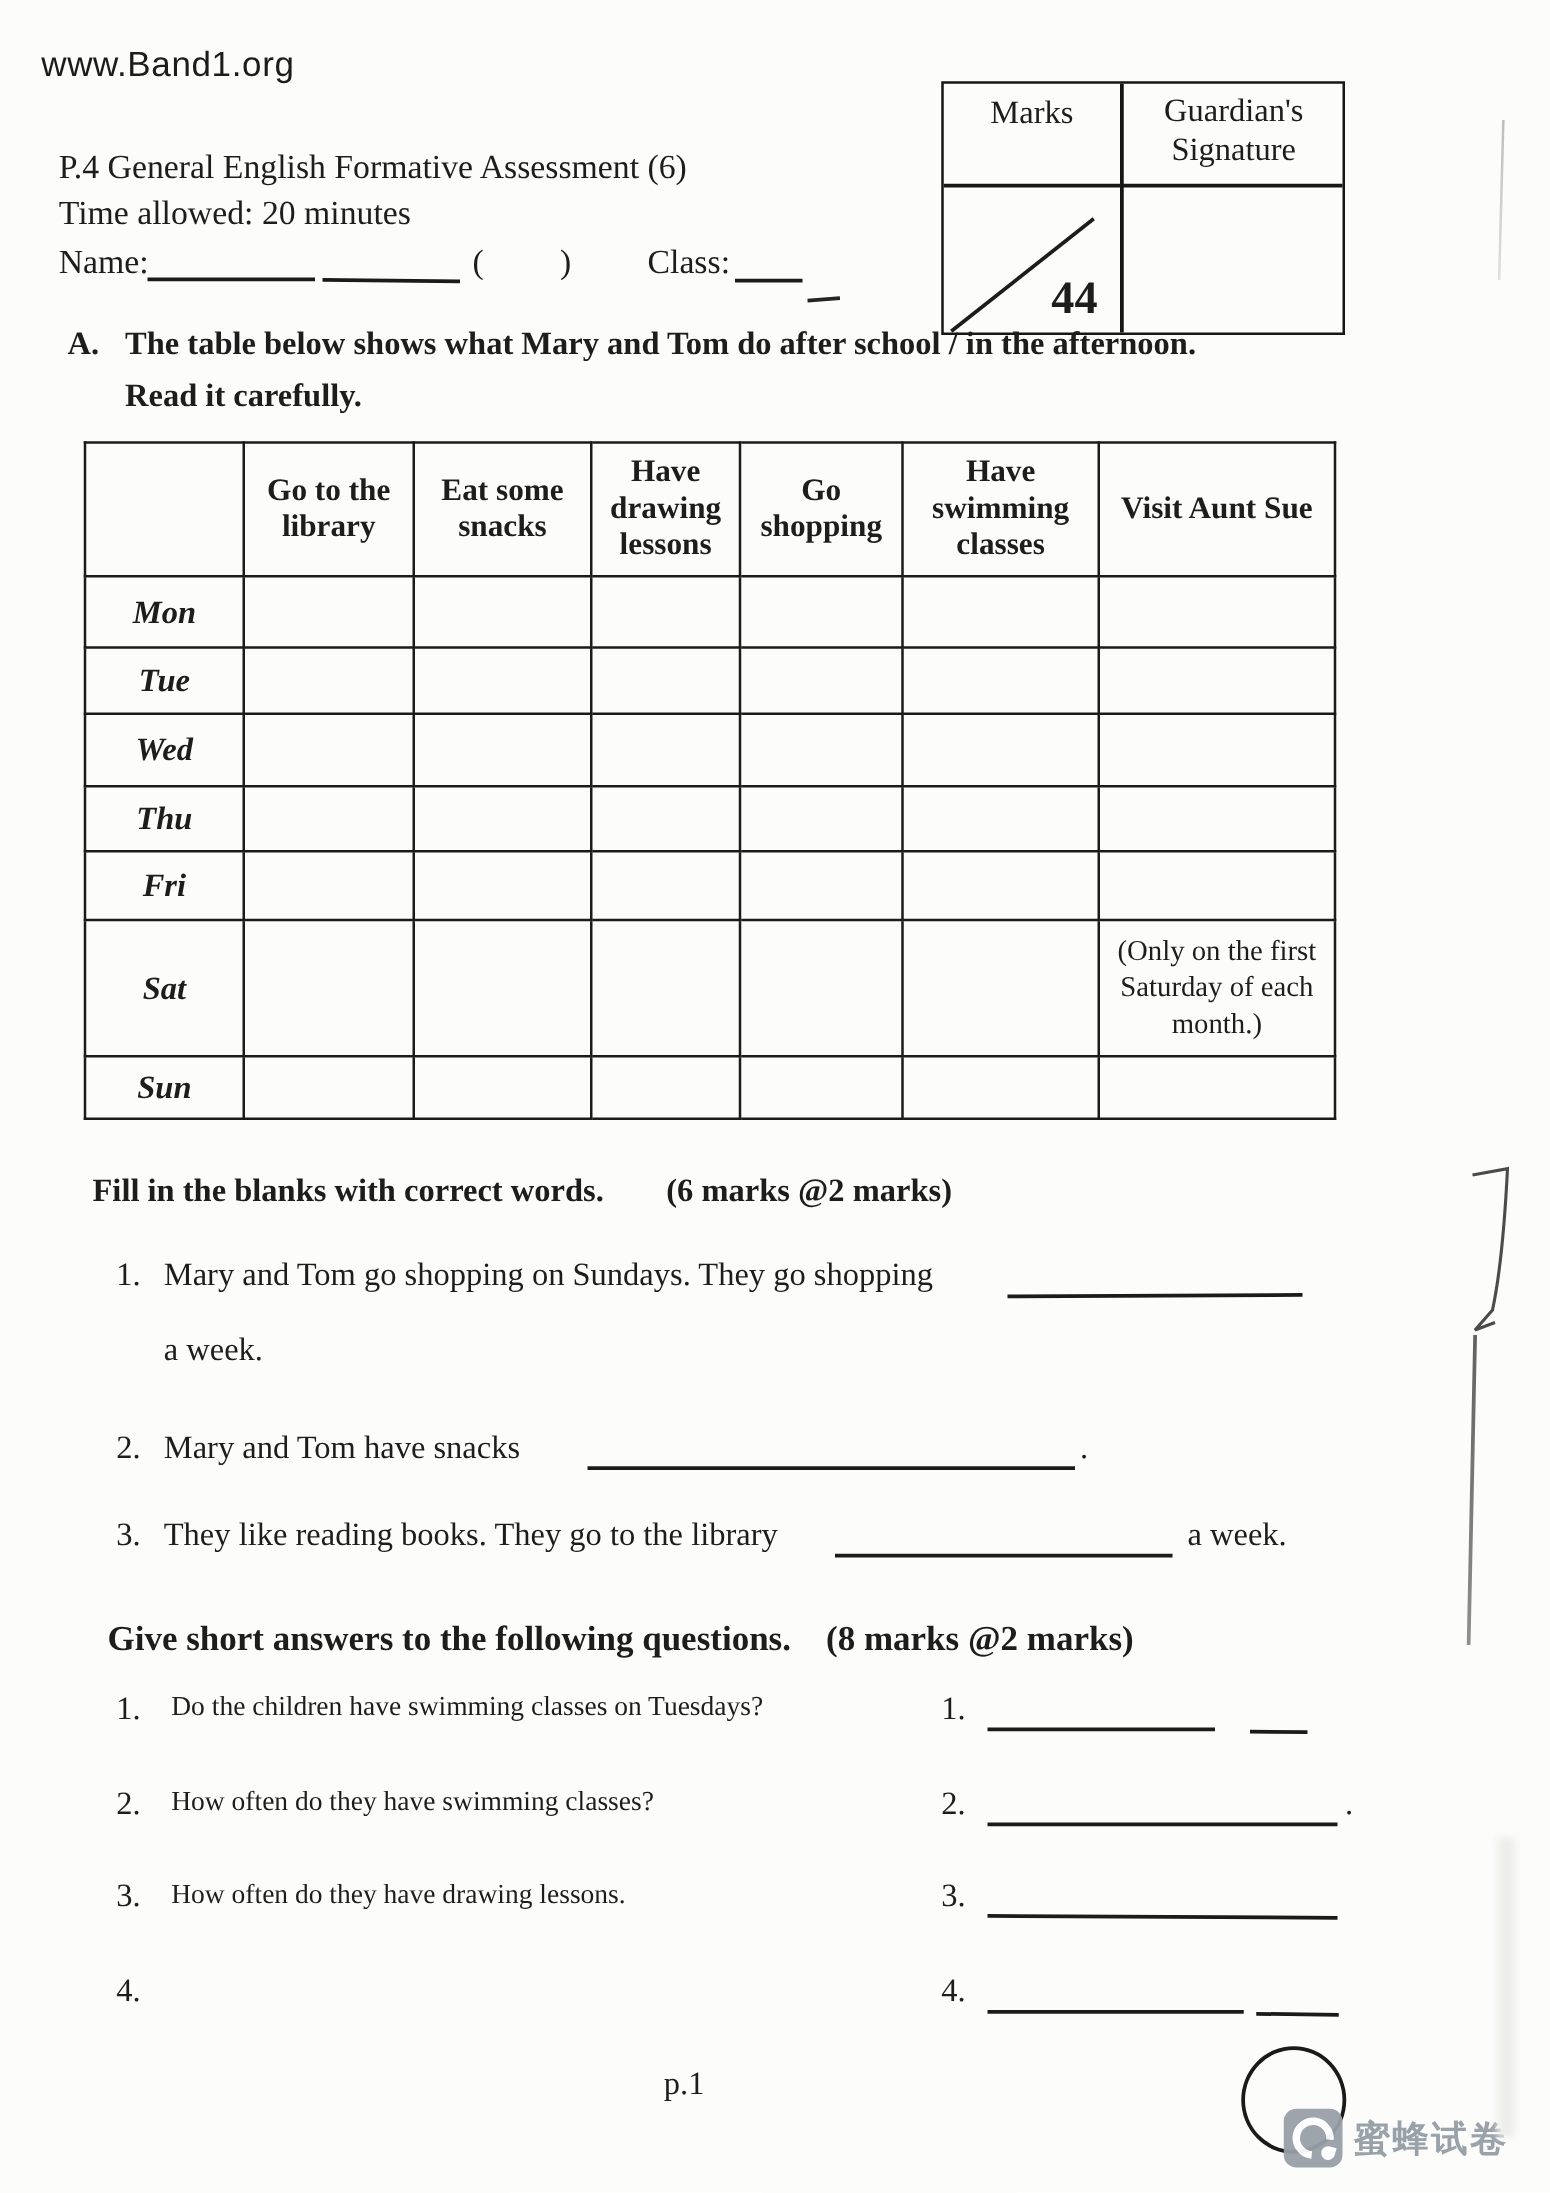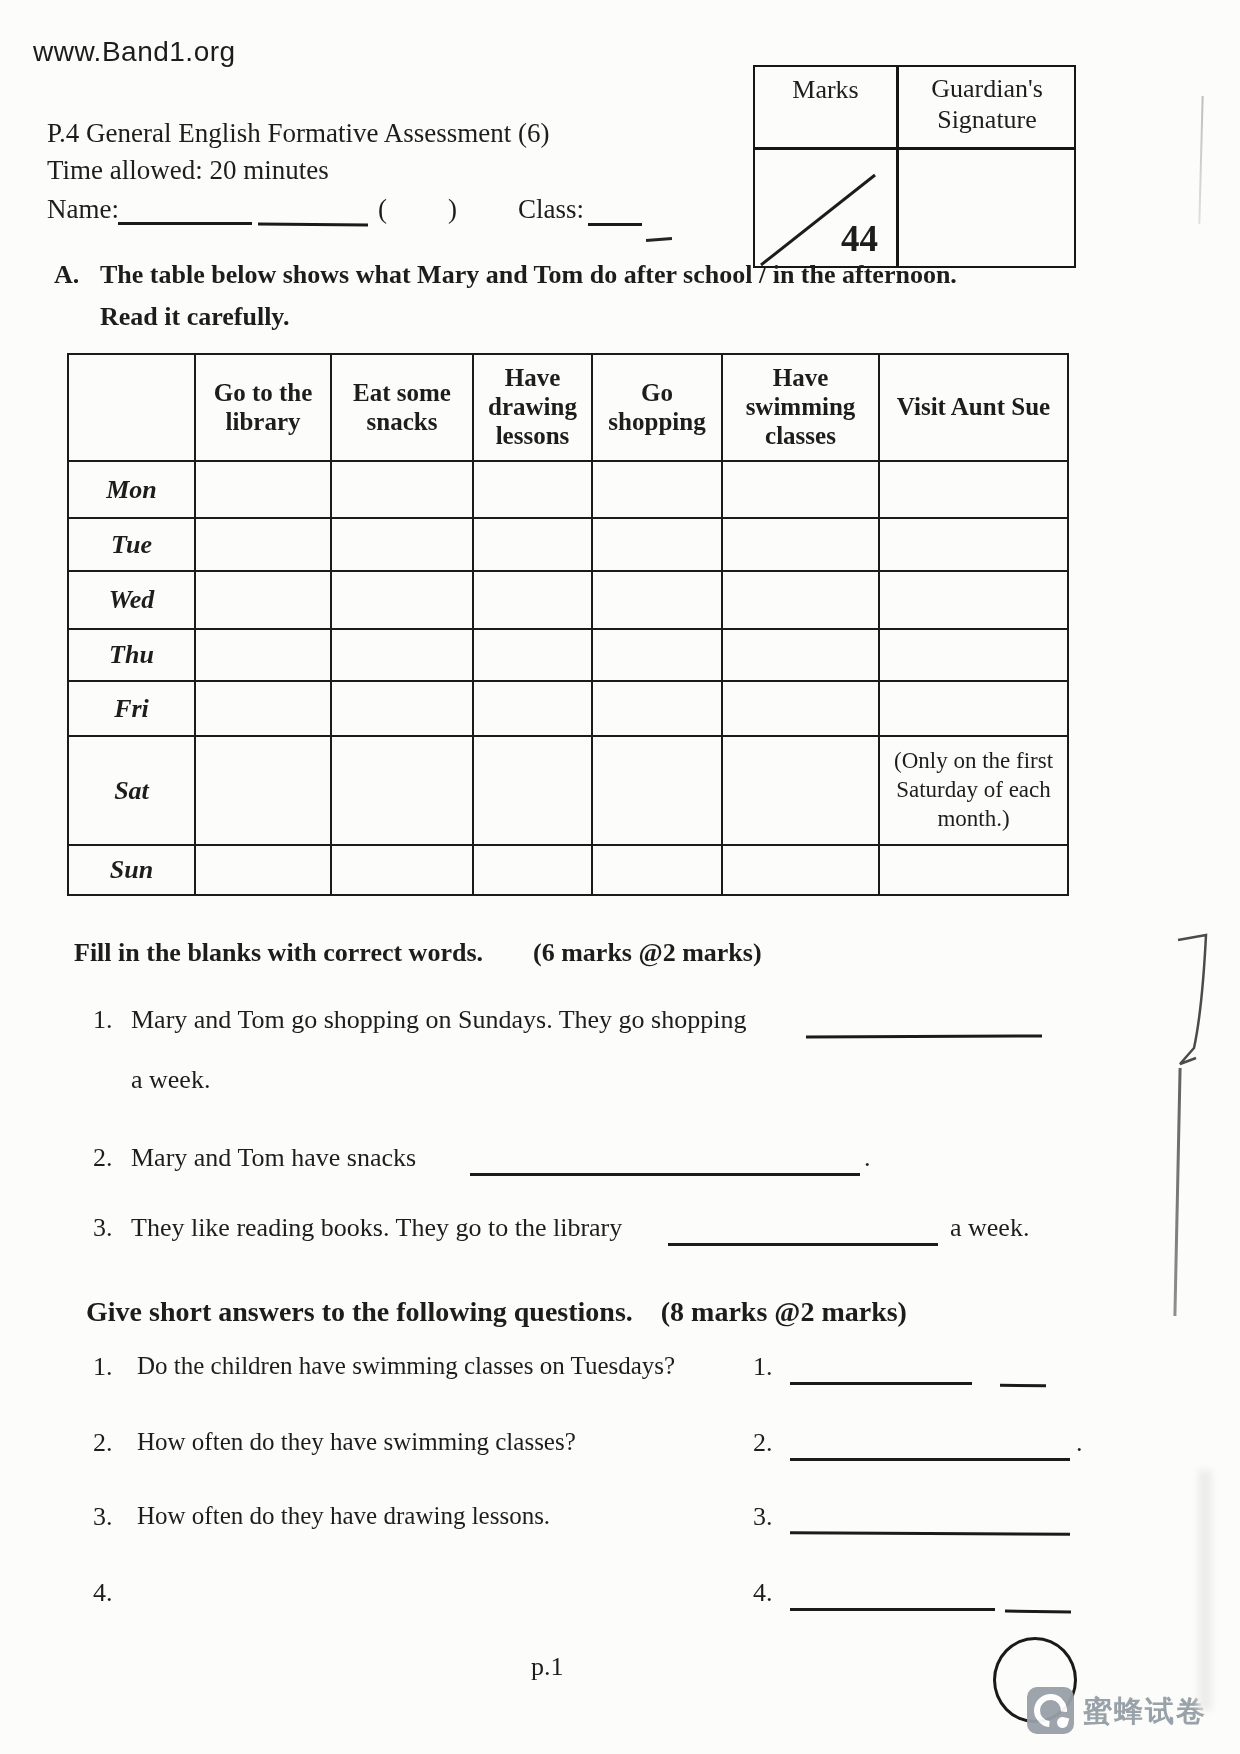--- a/index.html
+++ b/index.html
@@ -34,21 +34,21 @@
   .day-cell{font-size:26px;font-weight:bold;font-style:italic;text-align:center;vertical-align:middle;margin-left:22px;}
   .sat-note{font-size:23px;font-weight:normal;text-align:center;vertical-align:middle;line-height:1.25;padding:0 1px;}
   
   .h-fill{left:74px;top:938px;font-size:26px;font-weight:bold;}
   .h-fill .marks-note{margin-left:50px;}
   .h-short{left:74px;top:1296px;font-size:28px;font-weight:bold;margin-left:12px;}
   .h-short .marks-note{margin-left:28px;}
   .item-num{position:absolute;left:93px;font-size:26px;}
   .item-text{position:absolute;left:131px;font-size:26px;}
   .q-num{position:absolute;left:93px;font-size:26px;}
-  .q-text{position:absolute;left:137px;font-size:25px;}
+  .q-text{position:absolute;left:137px;font-size:22px;}
   .a-num{position:absolute;left:753px;font-size:26px;}
   .tail-text{position:absolute;font-size:26px;}
   .pagenum{left:531px;top:1652px;font-size:26px;}
   
   .stamp-circle{left:993px;top:1637px;width:78px;height:80px;border:3px solid #1a1a1a;border-radius:50%;}
   .wm-logo{left:1027px;top:1687px;width:47px;height:47px;background:#98a0a8;border-radius:10px;opacity:.95;}
   .wm-logo .swirl{position:absolute;left:7px;top:7px;right:7px;bottom:7px;border:6px solid #fff;border-radius:50%;border-bottom-color:transparent;transform:rotate(-40deg);}
   .wm-logo .leaf{position:absolute;right:6px;bottom:6px;width:11px;height:11px;background:#fff;border-radius:50% 0 50% 50%;transform:rotate(15deg);}
   .wm-text{left:1083px;top:1692px;font-size:29px;font-weight:bold;color:#99a1a9;letter-spacing:2px;}
   

